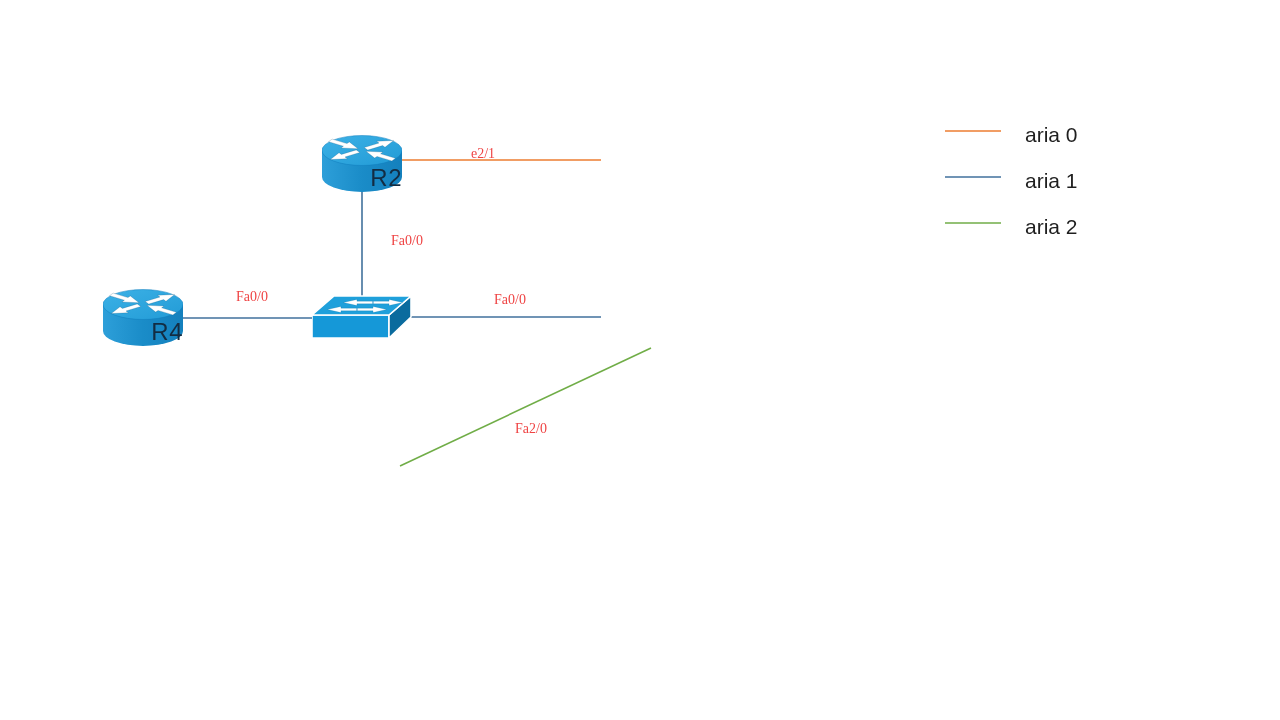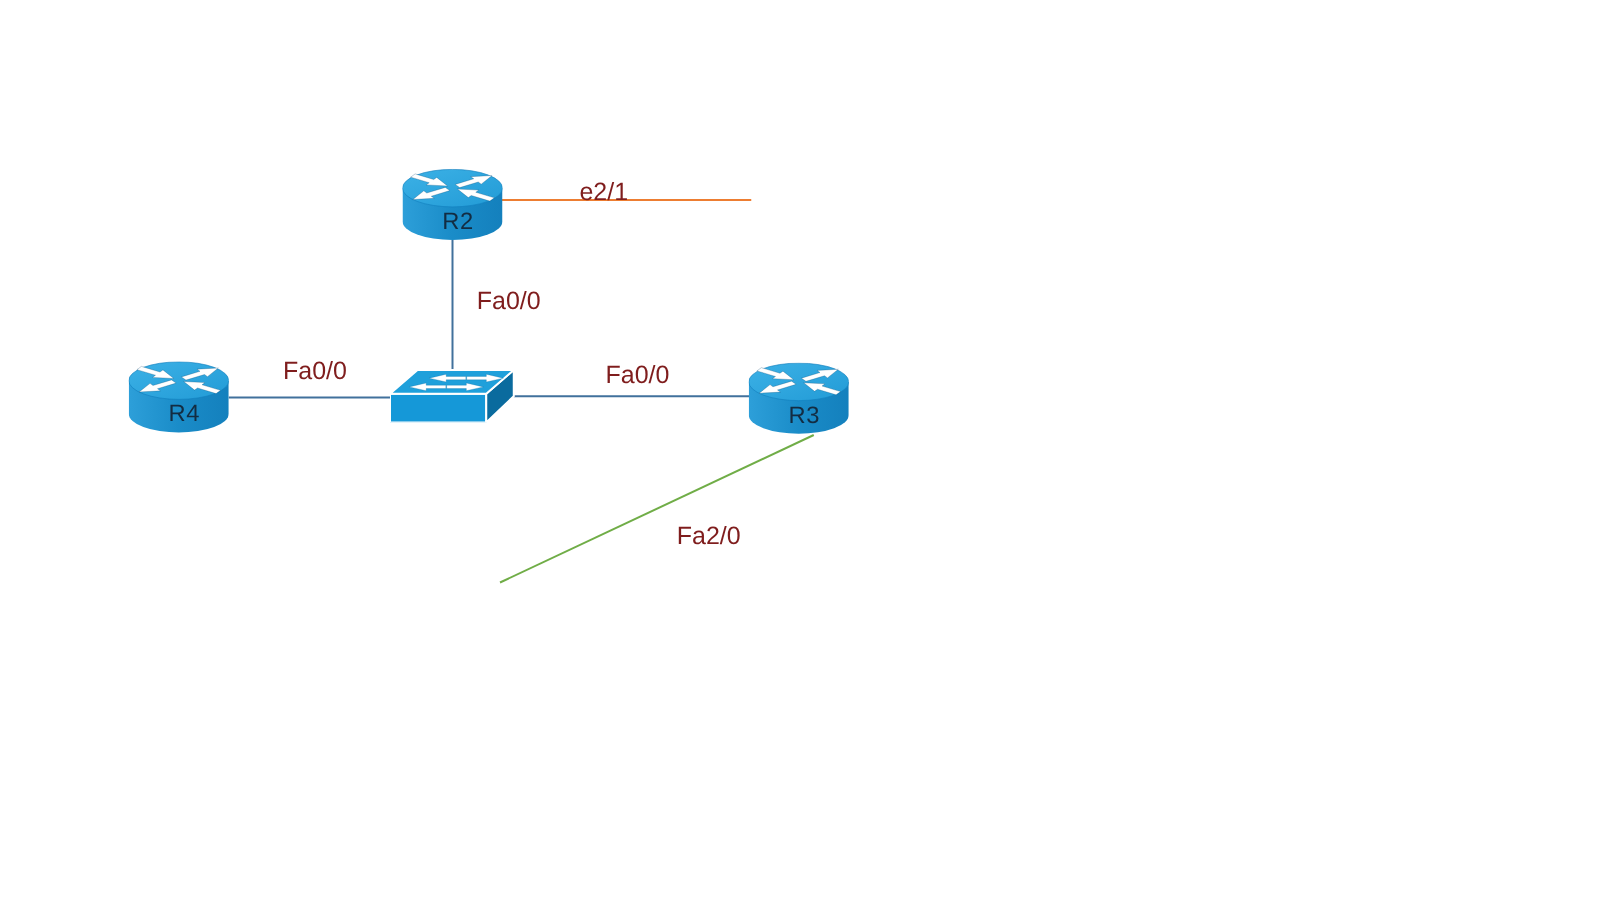--- a/index.html
+++ b/index.html
@@ -21,33 +21,34 @@
   }
   .node{
     position:absolute;
   }
   .node svg{display:block;}
   .node-label{
     position:absolute;
     left:0; right:0;
     top:33px;
     padding-left:9px;
-    text-align:center;
-    font-size:19px;
+    text-align:right;
+    font-size:24px;
     line-height:19px;
     color:#132c42;
     letter-spacing:0.5px;
   }
   .edge-label{
     position:absolute;
     transform:translate(-50%,-50%);
-    font-size:20px;
+    font-size:14px;
     line-height:22px;
-    color:#7f1d1d;
+    color:#ef4444;
     white-space:nowrap;
+    font-family:Liberation Serif, serif;
   }
   .legend{
     position:absolute;
     left:945px;
     top:112px;
     width:250px;
   }
   .legend-item{
     display:flex;
     align-items:center;
@@ -124,34 +125,48 @@
   </div>
 
 
   <div class="node" style="left:103px; top:289px; width:80px; height:58px;">
     <svg width="80" height="58" viewBox="0 0 80 58">
         <use href="#router-shape"></use>
       </svg>
     <div class="node-label">R4</div>
   </div>
 
-  <div class="node" style="left:599px; top:290px; width:80px; height:58px;">
-    <svg width="80" height="58" viewBox="0 0 80 58">
-        <use href="#router-shape"></use>
-      </svg>
-    <div class="node-label">R3</div>
-  </div>
 
 
   <div class="node" style="left:312px; top:294px; width:100px; height:44px;">
     <svg width="100" height="44" viewBox="0 0 100 44">
         <use href="#switch-shape"></use>
       </svg>
   </div>
 
   <div class="edge-label" style="left:483px; top:154px;">e2/1</div>
   <div class="edge-label" style="left:407px; top:241px;">Fa0/0</div>
   <div class="edge-label" style="left:252px; top:297px;">Fa0/0</div>
   <div class="edge-label" style="left:510px; top:300px;">Fa0/0</div>
-  <div class="edge-label" style="left:531px; top:429px;margin-left:36px;">Fa2/0</div>
+  <div class="edge-label" style="left:531px; top:429px;">Fa2/0</div>
 
+  <div class="legend">
+    <div class="legend-item">
+      <svg class="legend-swatch" width="56" height="4" viewBox="0 0 56 4">
+        <line x1="0" y1="2" x2="56" y2="2" stroke-width="1.5" stroke="#ED7D31"></line>
+      </svg>
+      <span class="legend-label">aria 0</span>
+    </div>
+    <div class="legend-item">
+      <svg class="legend-swatch" width="56" height="4" viewBox="0 0 56 4">
+        <line x1="0" y1="2" x2="56" y2="2" stroke-width="1.5" stroke="#41719C"></line>
+      </svg>
+      <span class="legend-label">aria 1</span>
+    </div>
+    <div class="legend-item">
+      <svg class="legend-swatch" width="56" height="4" viewBox="0 0 56 4">
+        <line x1="0" y1="2" x2="56" y2="2" stroke-width="1.5" stroke="#70AD47"></line>
+      </svg>
+      <span class="legend-label">aria 2</span>
+    </div>
+  </div>
 
 </div>
 
 </body></html>

